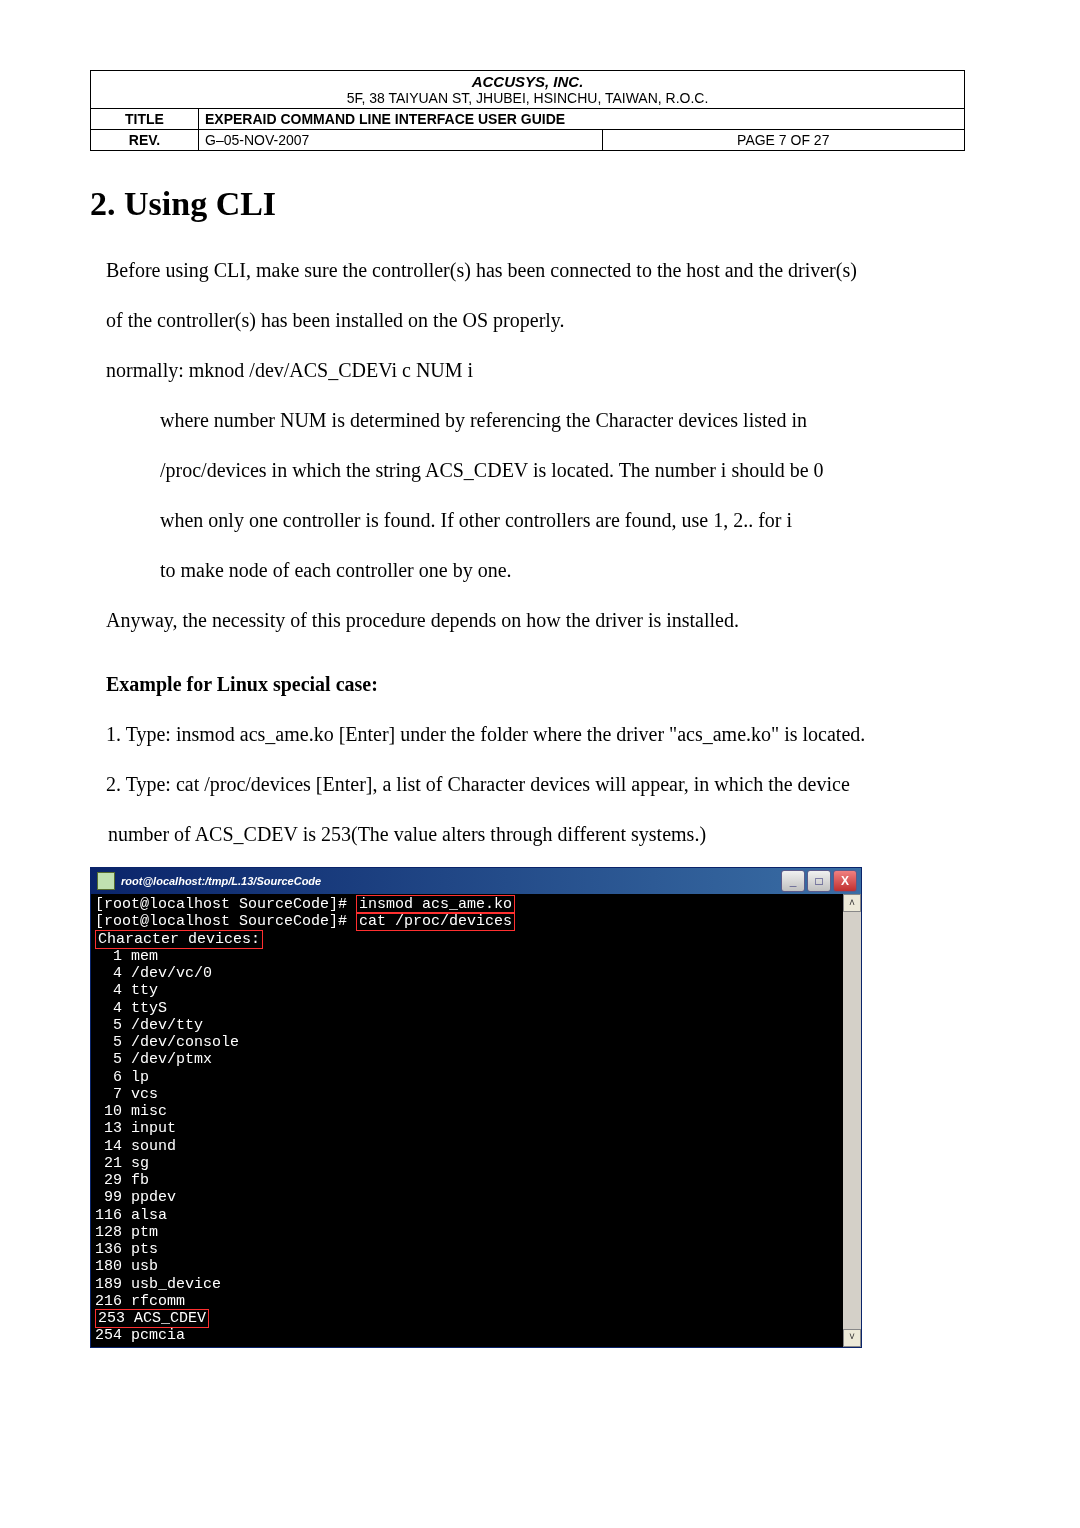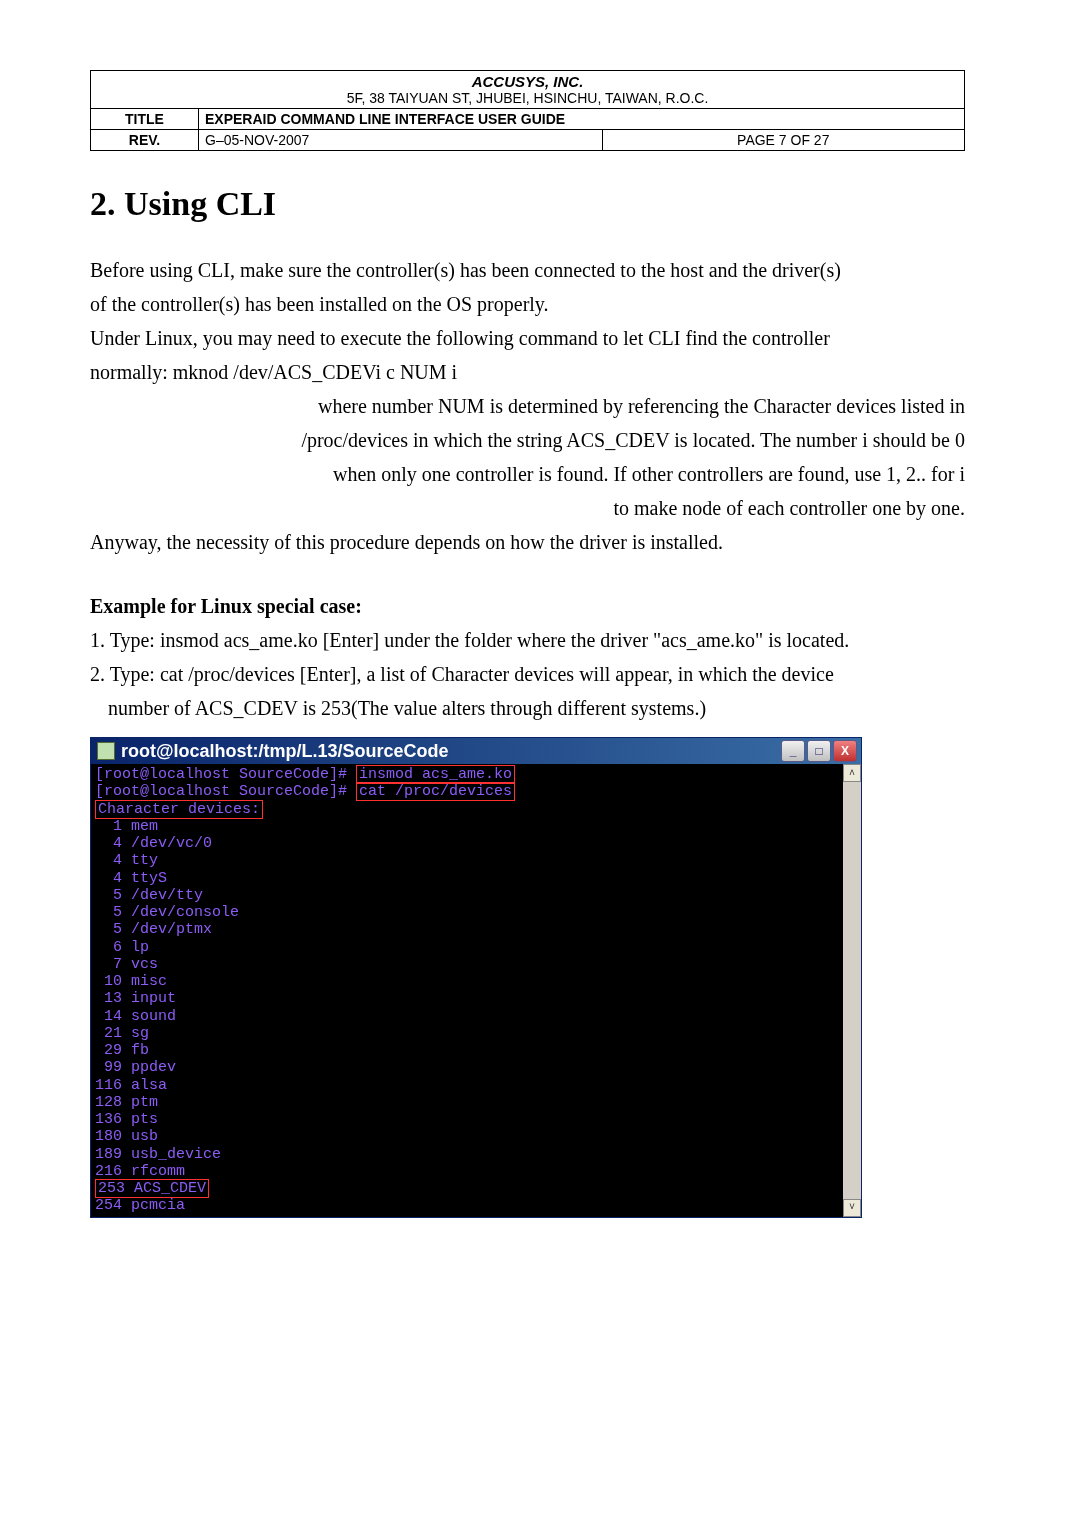--- a/index.html
+++ b/index.html
@@ -62,25 +62,24 @@
   }
   h2.subsection {
     font-family: Arial, sans-serif;
     font-size: 26px;
     font-weight: bold;
     margin: 30px 0 25px 10px;
   }
   .body-text {
     font-size: 20px;
     line-height: 1.7;
-    margin: 0;
+    margin: 16px;
   }
   .indent1 {
     margin-left: 70px;
-    text-align: right;
   }
   .example-head {
     font-weight: bold;
     font-size: 20px;
     margin-top: 30px;
   }
   .term-window {
     margin-top: 12px;
     width: 770px;
     border: 1px solid #0a246a;
@@ -94,22 +93,23 @@
     display: flex;
     align-items: center;
     justify-content: space-between;
     padding: 0 4px 0 6px;
   }
   .term-title-left {
     display: flex;
     align-items: center;
     gap: 6px;
     font-family: Tahoma, sans-serif;
-    font-size: 18px;
-    font-weight: bold;
+    font-size: 11px;
+    font-weight: bold;
+    font-style: italic;
   }
   .term-title-left .icon {
     width: 16px; height: 16px;
     background: #c0e0b0;
     border: 1px solid #556b2f;
   }
   .term-btns {
     display: flex;
     gap: 2px;
   }
@@ -130,21 +130,21 @@
   .term-btn.close {
     background: linear-gradient(#f08080, #c03030);
     color: #fff;
   }
   .term-body-wrap {
     display: flex;
     background: #000;
   }
   .term-body {
     flex: 1;
-    color: #8b5cf6;
+    color: #ffffff;
     padding: 2px 4px;
     white-space: pre;
     line-height: 1.15;
   }
   .term-scroll {
     width: 18px;
     background: #d4d0c8;
     display: flex;
     flex-direction: column;
     justify-content: space-between;
@@ -188,21 +188,20 @@
       <td colspan="2" class="pagecell">PAGE 7 OF 27</td>
     </tr>
   </tbody>
     </table>
 
   <h1 class="section">2. Using CLI</h1>
 
 
   <p class="body-text">Before using CLI, make sure the controller(s) has been connected to the host and the driver(s)</p>
   <p class="body-text">of the controller(s) has been installed on the OS properly.</p>
-  <p class="body-text">Under Linux, you may need to execute the following command to let CLI find the controller</p>
   <p class="body-text">normally: mknod /dev/ACS_CDEVi c NUM i</p>
 
   <p class="body-text indent1">where number NUM is determined by referencing the Character devices listed in</p>
   <p class="body-text indent1">/proc/devices in which the string ACS_CDEV is located. The number i should be 0</p>
   <p class="body-text indent1">when only one controller is found. If other controllers are found, use 1, 2.. for i</p>
   <p class="body-text indent1">to make node of each controller one by one.</p>
 
   <p class="body-text">Anyway, the necessity of this procedure depends on how the driver is installed.</p>
 
   <p class="body-text example-head">Example for Linux special case:</p>

